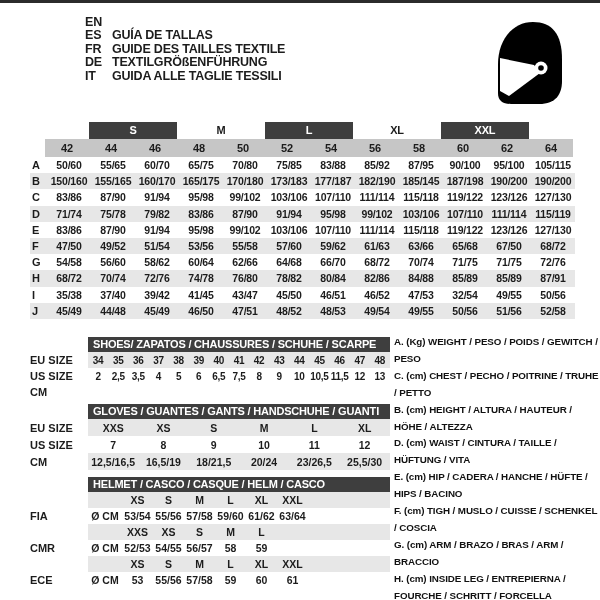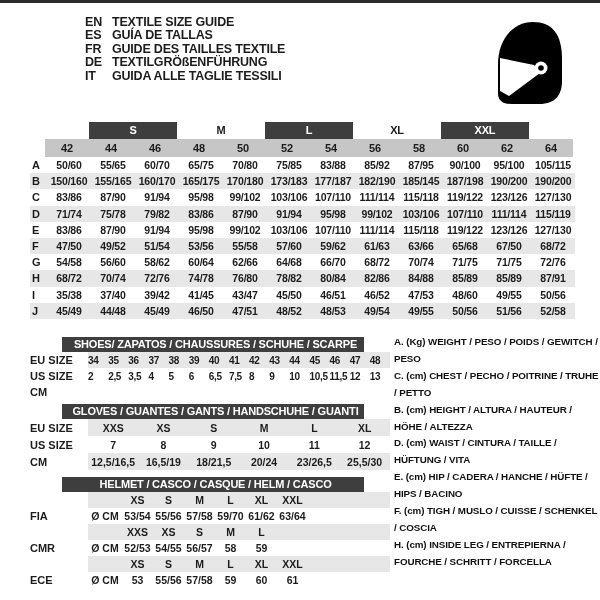--- a/index.html
+++ b/index.html
@@ -24,48 +24,47 @@
   .mt-cell{width:44px;flex:0 0 44px;text-align:center;}
   .group-row{display:flex;height:17px;}
   .gspacer{flex:0 0 auto;}
   .group-cell{width:88px;flex:0 0 88px;text-align:center;font-size:11px;line-height:16px;}
   .group-cell.dark{background:#3e3e3e;color:#fff;}
   .size-row{display:flex;height:18px;}
   .size-cell{width:44px;flex:0 0 44px;background:#c6c6c6;text-align:center;line-height:18px;font-size:11px;}
 
   
   #bottom-tables{position:absolute;left:30px;top:337px;width:362px;font-weight:bold;}
-  .sub-bar{margin-left:32px;width:302px;height:15px;background:#3e3e3e;color:#fff;
+  .sub-bar{margin-left:58px;width:302px;height:15px;background:#3e3e3e;color:#fff;
            font-size:11px;line-height:15px;padding-left:5px;box-sizing:border-box;
-           white-space:nowrap;letter-spacing:-0.2px;text-align:center;}
+           white-space:nowrap;letter-spacing:-0.2px;}
   .sub-row{display:flex;height:16px;align-items:center;font-size:10.5px;}
   .gloves .sub-row{height:17px;}
   .sub-label{width:58px;flex:0 0 58px;font-size:11px;}
   .cells{display:flex;width:302px;height:100%;align-items:center;}
   .cells.striped{background:#e7e7e7;}
-  .shoes .cell{width:20.13px;flex:0 0 20.13px;text-align:left;font-size:10px;letter-spacing:-0.3px;}
+  .shoes .cell{width:20.13px;flex:0 0 20.13px;text-align:center;font-size:10px;letter-spacing:-0.3px;}
   .gloves .cell{width:50.3px;flex:0 0 50.3px;text-align:center;}
   .helmet .unit{width:34px;flex:0 0 34px;text-align:center;}
   .helmet .cell{width:31px;flex:0 0 31px;text-align:center;}
   #gloves-table{margin-top:4px;}
   #helmet-table{margin-top:7px;}
 
   
   #legend{position:absolute;left:394px;top:334px;width:206px;font-size:9.8px;font-weight:bold;
           line-height:16.9px;letter-spacing:-0.1px;color:#111;}
 </style>
 </head>
 <body>
 
 <div id="top-rule"></div>
 
 <div id="lang-list">
     <div class="lang-row">
       <div class="lang-code">EN</div>
-      <div class="lang-text">TEXTILE SIZE GUIDE</div>
     </div>
     <div class="lang-row">
       <div class="lang-code">ES</div>
       <div class="lang-text">GUÍA DE TALLAS</div>
     </div>
     <div class="lang-row">
       <div class="lang-code">FR</div>
       <div class="lang-text">GUIDE DES TAILLES TEXTILE</div>
     </div>
     <div class="lang-row">
@@ -233,21 +232,21 @@
       <div class="mt-label">I</div>
       <div class="mt-cell">35/38</div>
       <div class="mt-cell">37/40</div>
       <div class="mt-cell">39/42</div>
       <div class="mt-cell">41/45</div>
       <div class="mt-cell">43/47</div>
       <div class="mt-cell">45/50</div>
       <div class="mt-cell">46/51</div>
       <div class="mt-cell">46/52</div>
       <div class="mt-cell">47/53</div>
-      <div class="mt-cell">48/60</div>
+      <div class="mt-cell">32/54</div>
       <div class="mt-cell">49/55</div>
       <div class="mt-cell">50/56</div>
     </div>
     <div class="mt-row striped">
       <div class="mt-label">J</div>
       <div class="mt-cell">45/49</div>
       <div class="mt-cell">44/48</div>
       <div class="mt-cell">45/49</div>
       <div class="mt-cell">46/50</div>
       <div class="mt-cell">47/51</div>
@@ -363,21 +362,21 @@
             <div class="cell">XXL</div>
           </div>
         </div>
         <div class="sub-row">
           <div class="sub-label">FIA</div>
           <div class="cells">
             <div class="unit">Ø CM</div>
             <div class="cell">53/54</div>
             <div class="cell">55/56</div>
             <div class="cell">57/58</div>
-            <div class="cell">59/70</div>
+            <div class="cell">59/60</div>
             <div class="cell">61/62</div>
             <div class="cell">63/64</div>
           </div>
         </div>
         <div class="sub-row">
           <div class="sub-label"></div>
           <div class="cells striped">
             <div class="unit"></div>
             <div class="cell">XXS</div>
             <div class="cell">XS</div>
@@ -425,14 +424,15 @@
   </div>
 </div>
 
 <div id="legend">
     <div class="legend-item">A. (Kg) WEIGHT / PESO / POIDS / GEWITCH / PESO</div>
     <div class="legend-item">C. (cm) CHEST / PECHO / POITRINE / TRUHE / PETTO</div>
     <div class="legend-item">B. (cm) HEIGHT / ALTURA / HAUTEUR / HÖHE / ALTEZZA</div>
     <div class="legend-item">D. (cm) WAIST / CINTURA / TAILLE / HÜFTUNG / VITA</div>
     <div class="legend-item">E. (cm) HIP / CADERA / HANCHE / HÜFTE / HIPS / BACINO</div>
     <div class="legend-item">F. (cm) TIGH / MUSLO / CUISSE / SCHENKEL / COSCIA</div>
+    <div class="legend-item">G. (cm) ARM / BRAZO / BRAS / ARM / BRACCIO</div>
     <div class="legend-item">H. (cm) INSIDE LEG / ENTREPIERNA / FOURCHE / SCHRITT / FORCELLA</div>
   </div>
 
 </body></html>

